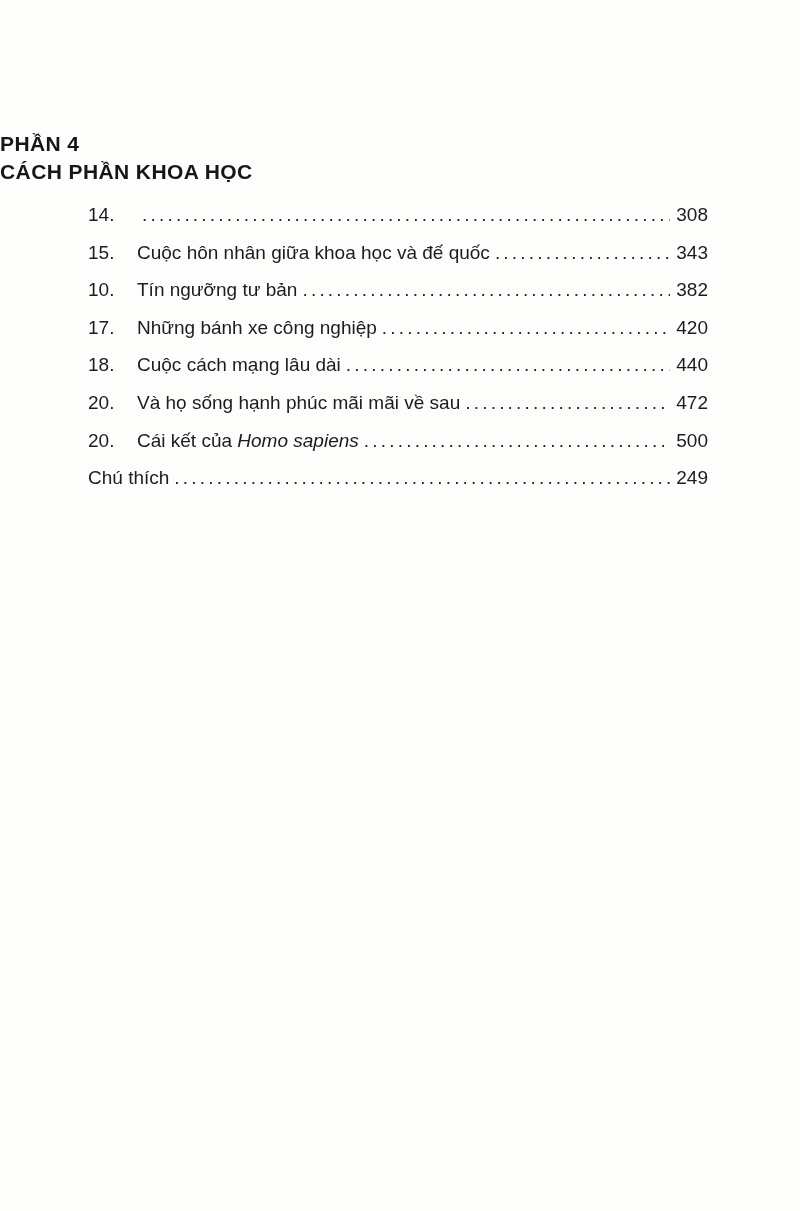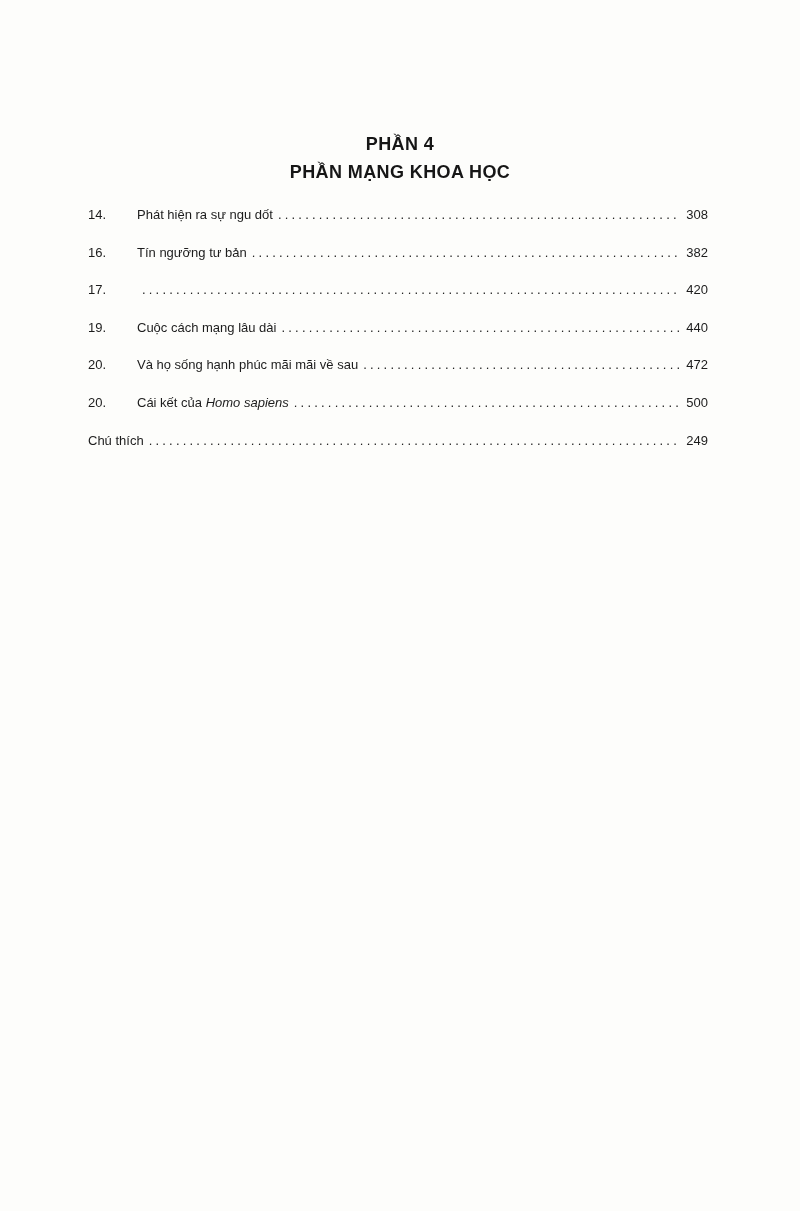--- a/index.html
+++ b/index.html
@@ -18,40 +18,40 @@
   .sheet {
     position: absolute;
     inset: 0;
   }
   
   .part-header {
     position: absolute;
     top: 130px;
     left: 0;
     right: 0;
-    text-align: center;
+    text-align: left;
     font-weight: bold;
-    font-size: 18px;
+    font-size: 21px;
     line-height: 28px;
     letter-spacing: 0.4px;
     color: #161616;
   }
   
   .toc {
     position: absolute;
     top: 196px;
     left: 88px;
     right: 92px;
   }
   .toc-row {
     display: flex;
     align-items: baseline;
     height: 37.6px;
     line-height: 37.6px;
-    font-size: 13px;
+    font-size: 19px;
     white-space: nowrap;
   }
   .toc-row .num {
     width: 49px;
     flex: 0 0 49px;
   }
   .toc-row .title {
     flex: 0 0 auto;
   }
   .toc-row .title i {
@@ -72,43 +72,49 @@
     margin-left: 6px;
   }
 </style>
 </head>
 <body>
 
 <div class="sheet">
 
   <header class="part-header">
     <div>PHẦN 4</div>
-    <div>PHẦN MẠNG KHOA HỌC</div>
+    <div>CÁCH PHẦN KHOA HỌC</div>
   </header>
 
   <nav class="toc" id="toc">
       <div class="toc-row">
     <span class="num">14.</span>
-    <span class="title"><span>Phát hiện ra sự ngu dốt</span><i></i></span>
     <span class="dots"></span>
     <span class="pg">308</span>
   </div>
       <div class="toc-row">
-    <span class="num">16.</span>
+    <span class="num">15.</span>
+    <span class="title"><span>Cuộc hôn nhân giữa khoa học và đế quốc</span><i></i></span>
+    <span class="dots"></span>
+    <span class="pg">343</span>
+  </div>
+      <div class="toc-row">
+    <span class="num">10.</span>
     <span class="title"><span>Tín ngưỡng tư bản</span><i></i></span>
     <span class="dots"></span>
     <span class="pg">382</span>
   </div>
       <div class="toc-row">
     <span class="num">17.</span>
+    <span class="title"><span>Những bánh xe công nghiệp</span><i></i></span>
     <span class="dots"></span>
     <span class="pg">420</span>
   </div>
       <div class="toc-row">
-    <span class="num">19.</span>
+    <span class="num">18.</span>
     <span class="title"><span>Cuộc cách mạng lâu dài</span><i></i></span>
     <span class="dots"></span>
     <span class="pg">440</span>
   </div>
       <div class="toc-row">
     <span class="num">20.</span>
     <span class="title"><span>Và họ sống hạnh phúc mãi mãi về sau</span><i></i></span>
     <span class="dots"></span>
     <span class="pg">472</span>
   </div>

